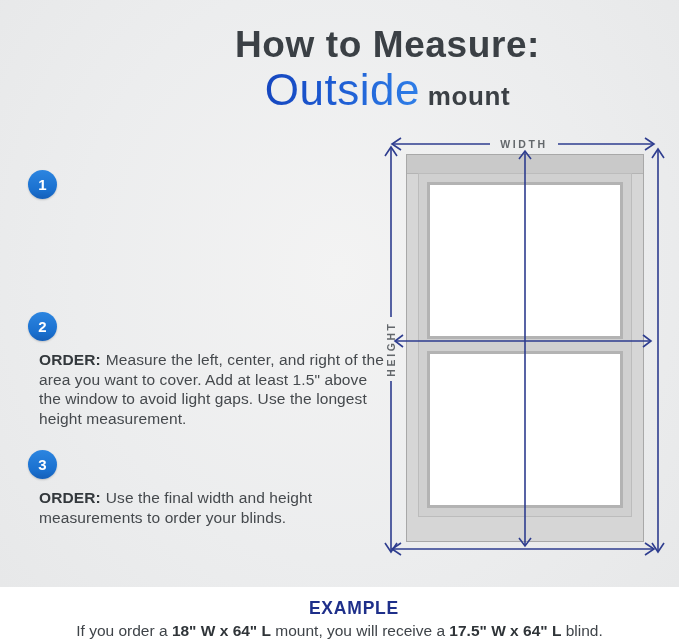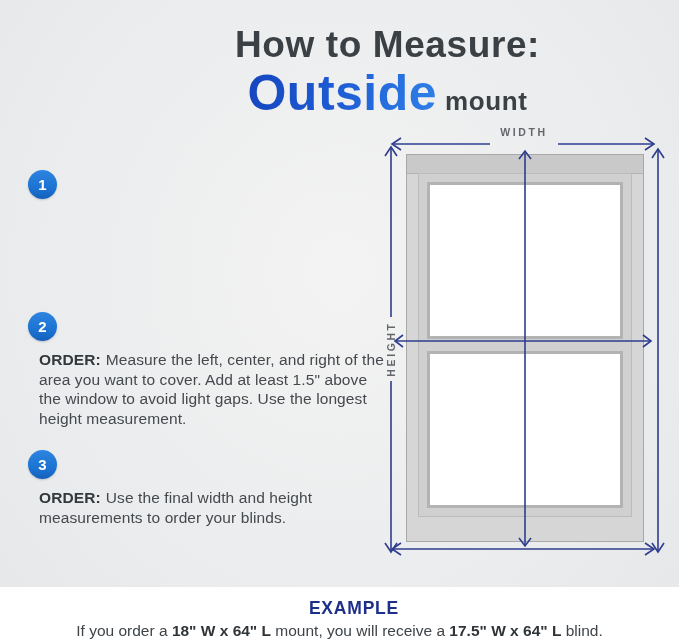--- a/index.html
+++ b/index.html
@@ -9,21 +9,21 @@
     margin:0 auto;
     background:radial-gradient(ellipse at 50% 42%, #f3f3f3 0%, #ecedee 55%, #e6e7e8 100%);
     font-family:"Liberation Sans", sans-serif;
     overflow:hidden;
   }
   
   .title{position:absolute;top:26px;left:0;width:100%;text-align:center;line-height:1;margin-left:48px;}
   .title-line1{font-size:37px;font-weight:700;color:#3b4045;letter-spacing:0.6px;}
   .title-line2{margin-top:5px;}
   .title-highlight{
-    font-size:50px;font-weight:700;letter-spacing:0.5px;
+    font-size:44px;font-weight:400;letter-spacing:0.5px;
     background:linear-gradient(93deg,#1546bf 0%,#1d5bd2 45%,#2f7fe8 100%);
     -webkit-background-clip:text;background-clip:text;color:transparent;
   }
   .title-suffix{font-size:26px;font-weight:700;color:#3b4045;letter-spacing:0.6px;margin-left:8px;}
   
   .step{position:absolute;left:28px;width:360px;}
   .step-badge{
     width:29px;height:29px;border-radius:50%;
     background:linear-gradient(180deg,#2c85e0 0%,#1a70cf 70%,#155fb8 100%);
     color:#ffffff;font-size:15px;font-weight:700;
@@ -51,21 +51,21 @@
   }
   .pane{position:absolute;left:8px;right:8px;background:#ffffff;border:3px solid #b3b3b3;box-sizing:border-box;}
   .pane-top{top:8px;bottom:calc(50% + 6px);}
   .pane-bottom{top:calc(50% + 6px);bottom:8px;}
   
   .arrows-overlay{position:absolute;left:0;top:0;width:679px;height:644px;z-index:2;pointer-events:none;}
   .dim-label{
     position:absolute;z-index:3;
     font-size:10.5px;font-weight:700;color:#63676b;letter-spacing:2.6px;
   }
-  .dim-label-width{left:524px;top:132px;transform:translate(-50%,-50%);}
+  .dim-label-width{left:524px;top:144px;transform:translate(-50%,-50%);}
   .dim-label-height{left:391px;top:349px;transform:translate(-50%,-50%) rotate(-90deg);}
   
   .example-strip{
     position:absolute;left:0;top:587px;width:100%;height:57px;
     background:#ffffff;text-align:center;
   }
   .example-heading{
     margin-top:11px;font-size:17.5px;font-weight:700;color:#1e2f8a;letter-spacing:0.8px;padding-left:29px;
   }
   .example-sentence{margin-top:3px;font-size:15.5px;color:#3f4449;}

